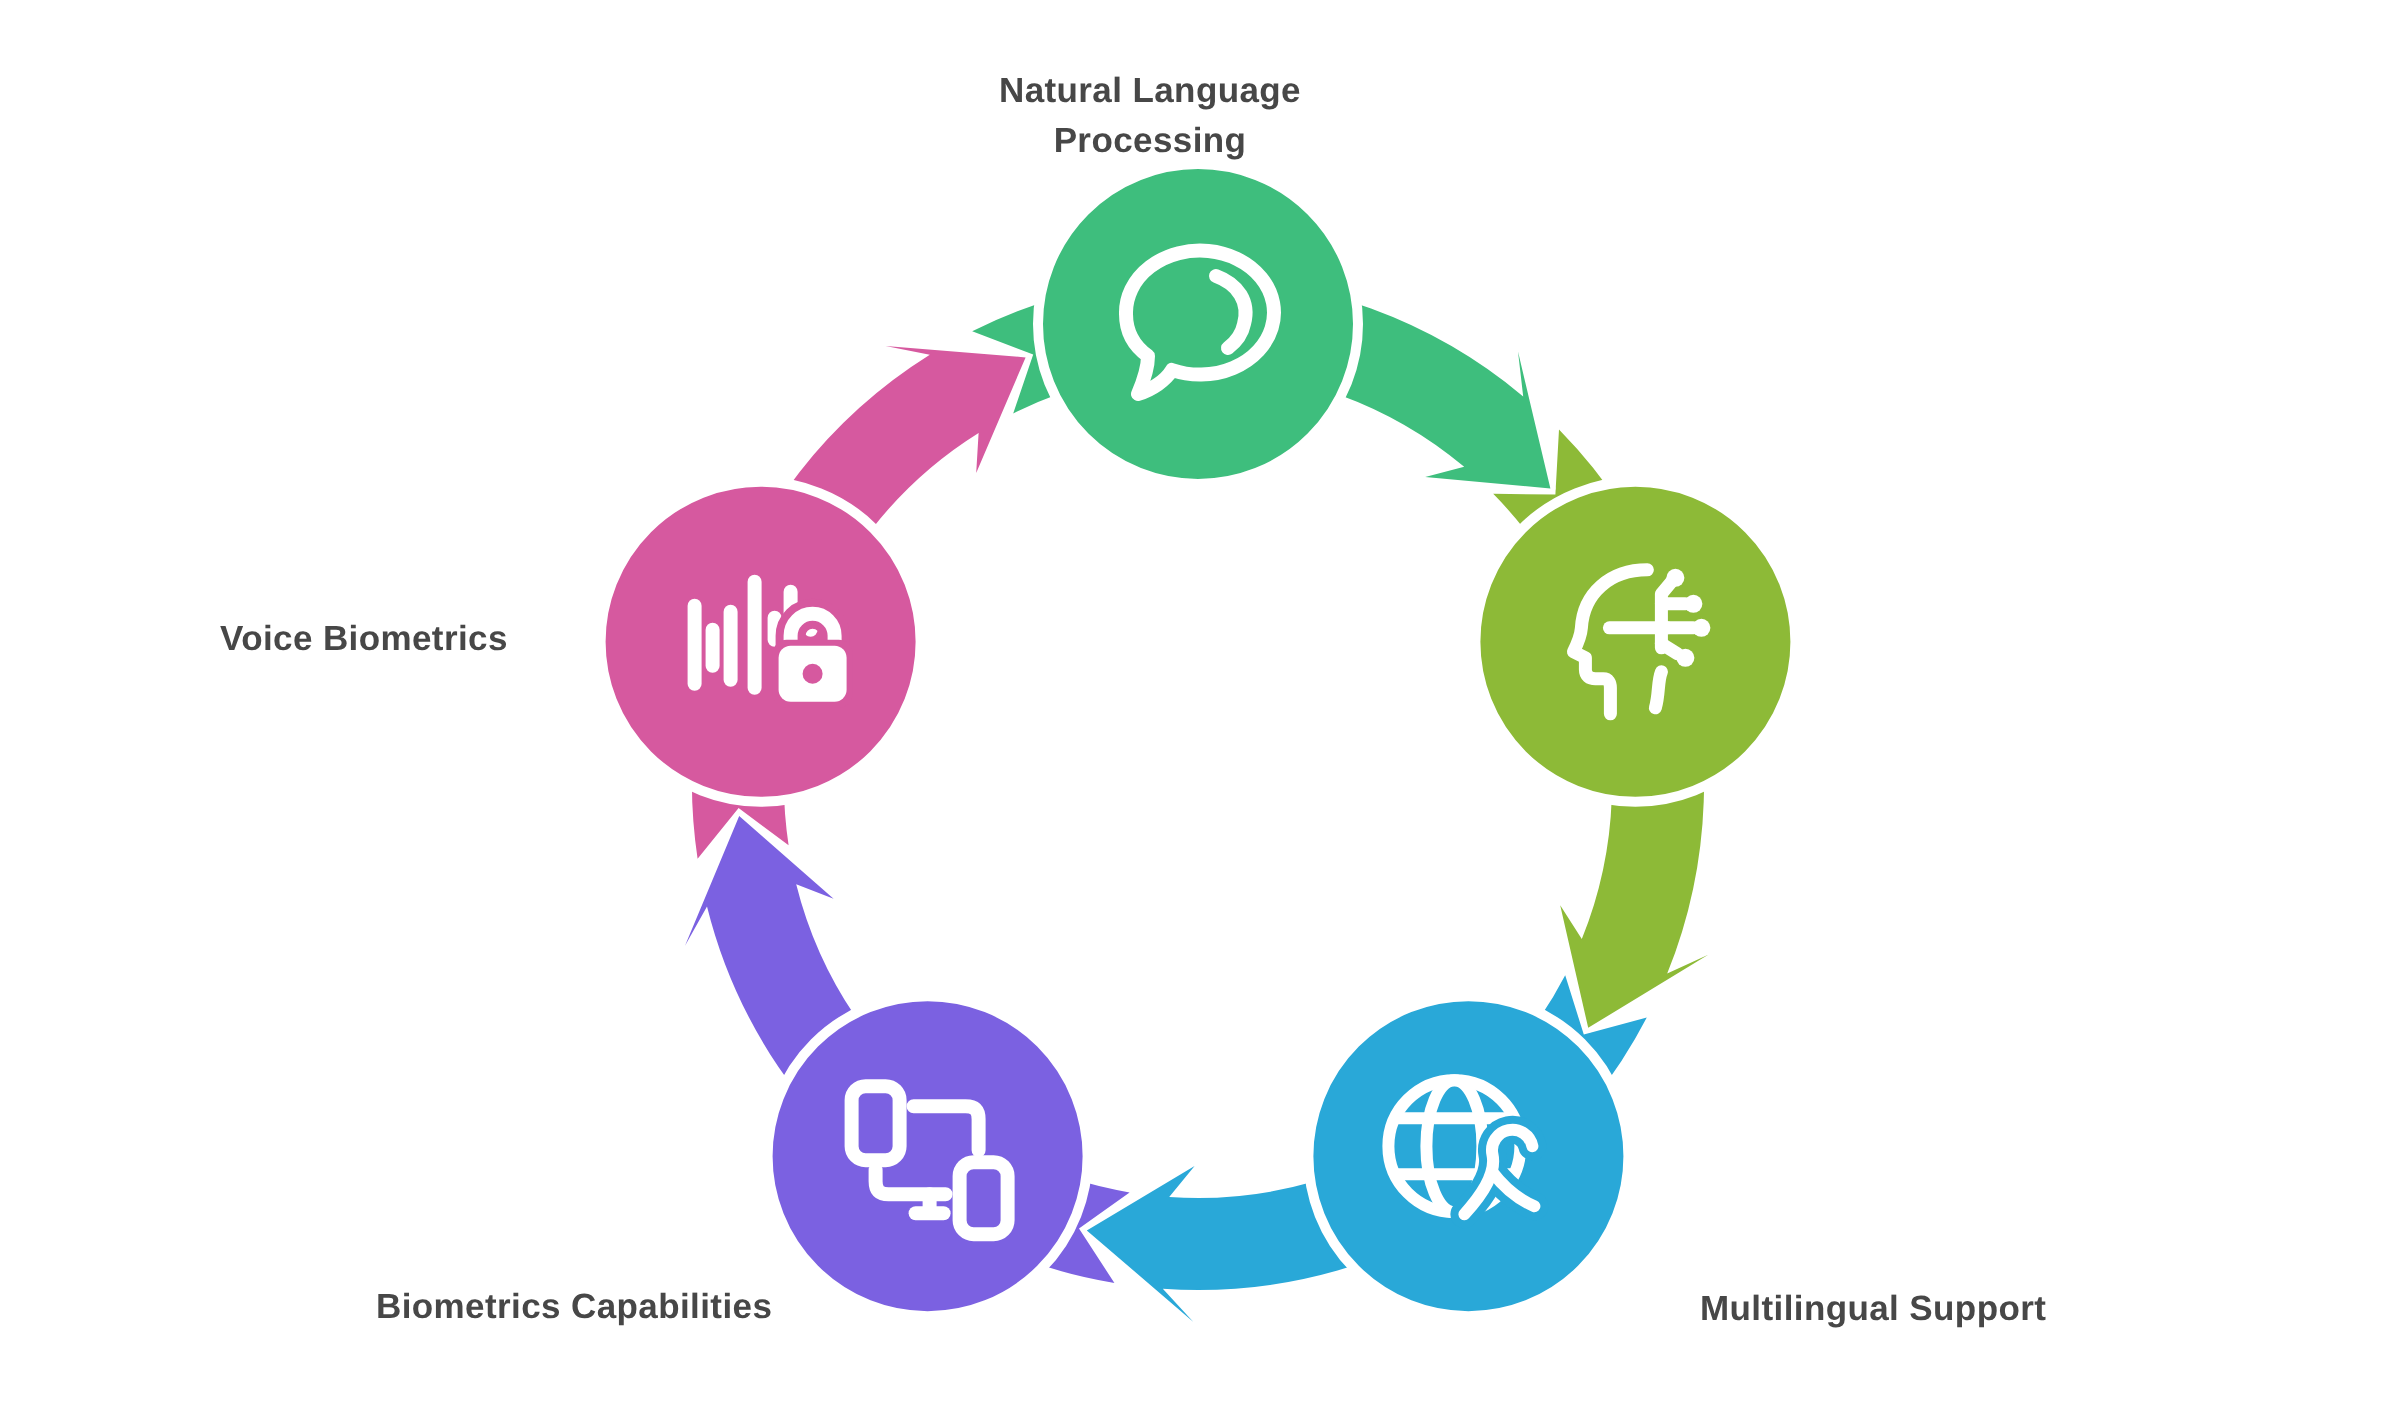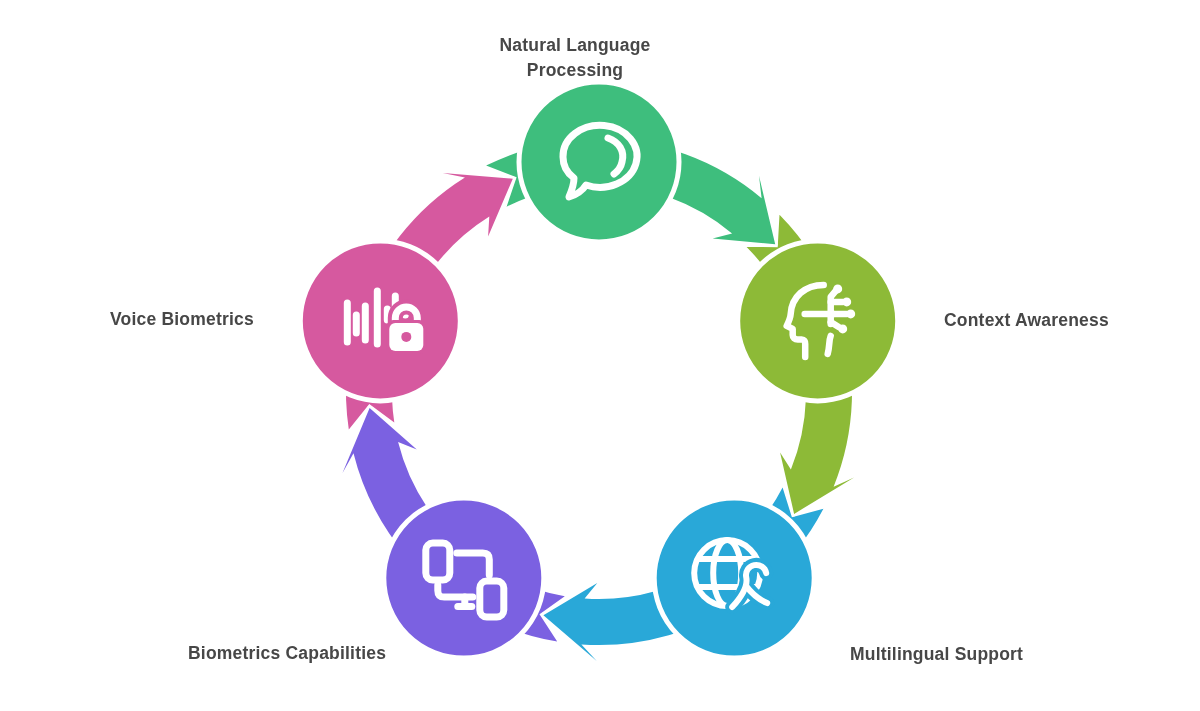--- a/index.html
+++ b/index.html
@@ -107,17 +107,16 @@
           <path d="M 15 2 L 15 -3 A 11 11 0 0 1 37 -3 L 37 2" stroke="#d6599f" stroke-width="15"></path>
           <path d="M 15 2 L 15 -3 A 11 11 0 0 1 37 -3 L 37 2"></path>
           <rect x="6" y="-1" width="40" height="34" rx="7" fill="#d6599f" stroke="none"></rect>
           <rect x="9" y="2" width="34" height="28" rx="6" fill="#ffffff" stroke="none"></rect>
           <circle cx="26" cy="16" r="5" fill="#d6599f" stroke="none"></circle>
         </g>
       </g>
     </svg>
 
   <div class="node-label" id="label-0">Natural Language Processing</div>
-  <div class="node-label" id="label-1">Context Awareness</div>
   <div class="node-label" id="label-2">Multilingual Support</div>
   <div class="node-label" id="label-3">Biometrics Capabilities</div>
   <div class="node-label" id="label-4">Voice Biometrics</div>
 </div>
 
 </body></html>

